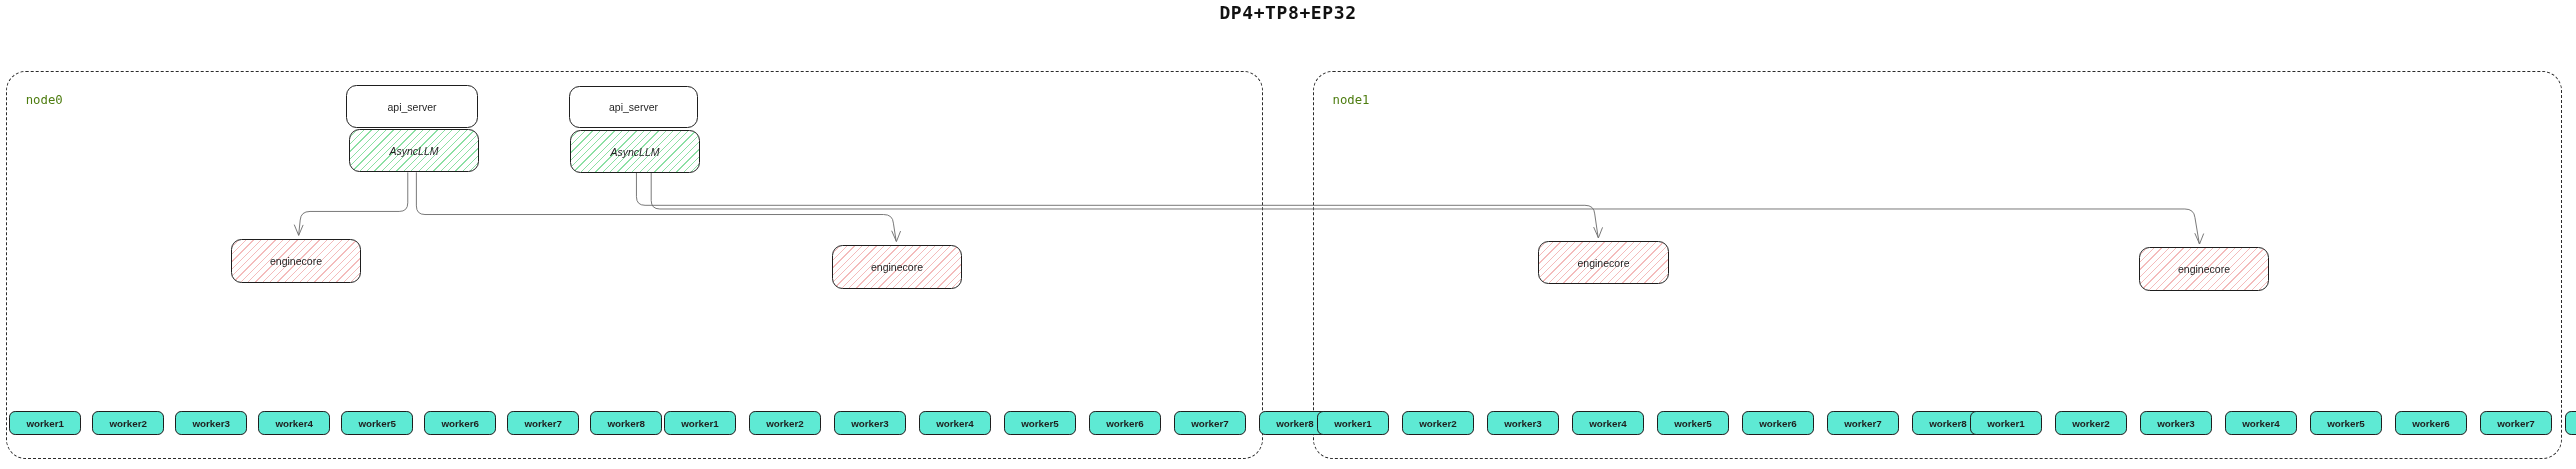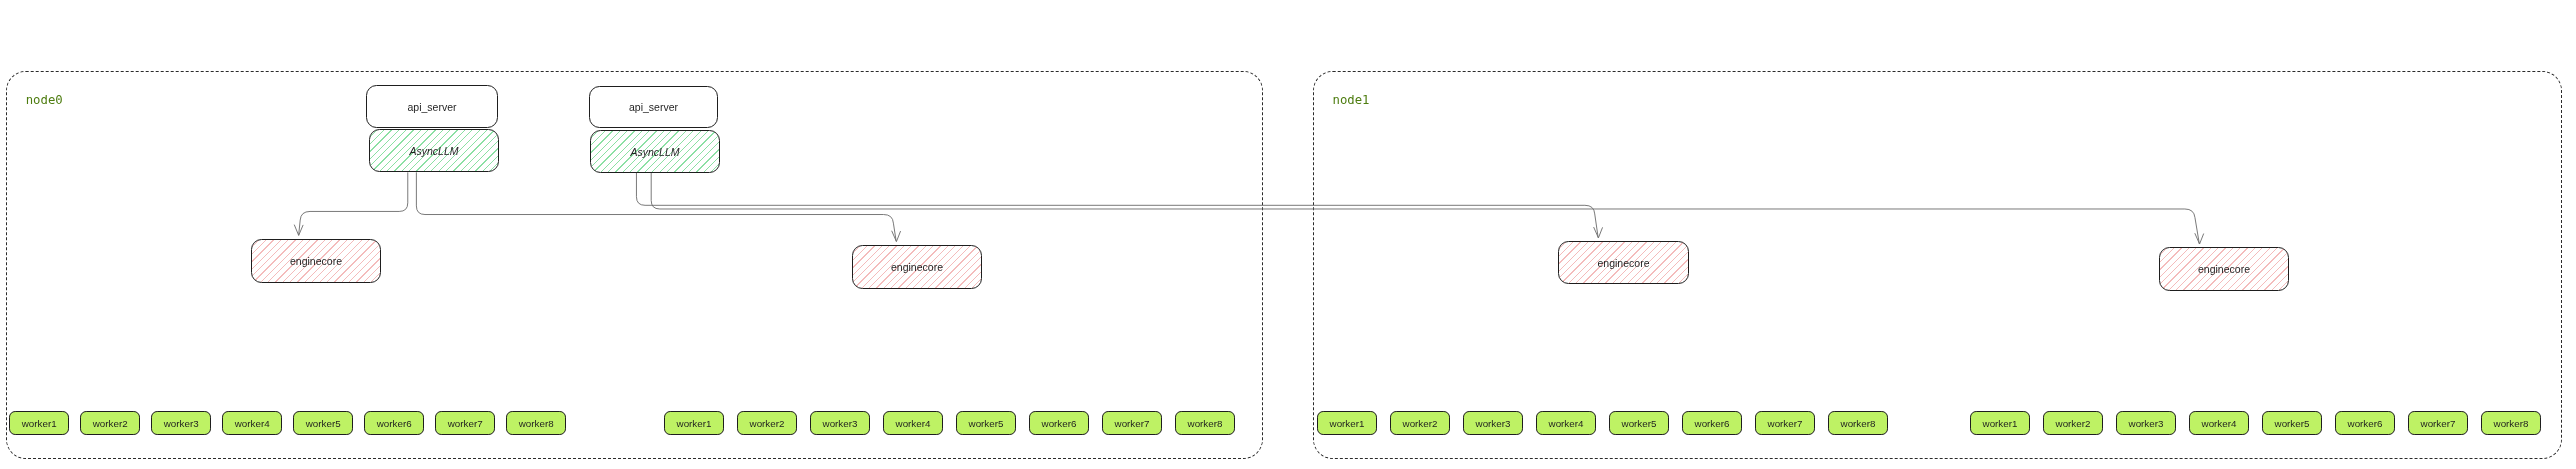--- a/index.html
+++ b/index.html
@@ -14,49 +14,50 @@
         border-radius:19.7px;box-sizing:border-box;z-index:0;}
   #node0{left:6.2px;width:1257px;}
   #node1{left:1313px;width:1249px;}
   .node-label{position:absolute;top:21px;left:18.5px;
               font-family:"DejaVu Sans Mono",monospace;font-size:12.3px;color:#4d7c0f;}
 
   #edges{position:absolute;left:0;top:0;width:2576px;height:469px;z-index:1;}
 
   .box{position:absolute;box-sizing:border-box;border:1.5px solid #1e1e1e;background-color:#ffffff;
        display:flex;align-items:center;justify-content:center;
-       font-size:10.5px;color:#1f1f1f;border-radius:10.5px;z-index:2;margin-left:20px;}
+       font-size:10.5px;color:#1f1f1f;border-radius:10.5px;z-index:2;}
   .hatch-green{background-image:repeating-linear-gradient(135deg,
        rgba(0,0,0,0) 0px, rgba(0,0,0,0) 4.3px, #8ce0a4 4.3px, #8ce0a4 5.2px);font-style:italic;}
   .hatch-red{background-image:repeating-linear-gradient(135deg,
        rgba(0,0,0,0) 0px, rgba(0,0,0,0) 4.3px, #f4bcbc 4.3px, #f4bcbc 5.2px);}
 
   #api1 {left:346px;top:85px;width:132px;height:43px;}
   #allm1{left:349px;top:129px;width:130px;height:43px;}
   #api2 {left:569px;top:86px;width:129px;height:42px;}
   #allm2{left:570px;top:130px;width:130px;height:43px;}
   #ec1  {left:231px;top:239px;width:130px;height:44px;}
   #ec2  {left:832px;top:245px;width:130px;height:44px;}
   #ec3  {left:1538px;top:241px;width:131px;height:43px;}
   #ec4  {left:2139px;top:247px;width:130px;height:44px;}
 
   .worker-row{position:absolute;top:411px;display:flex;z-index:2;}
   #row1{left:9.2px;gap:11px;}
   #row2{left:664px;gap:13px;}
   #row3{left:1317px;gap:13px;}
   #row4{left:1970px;gap:13px;}
-  .worker{box-sizing:border-box;width:60px;height:24px;border:1.4px solid #1e1e1e;
-          border-radius:6.2px;background:#bef264;display:flex;align-items:center;
-          justify-content:center;font-size:9.8px;color:#1f1f1f;white-space:nowrap;}
+  .worker{box-sizing:border-box;width:72px;height:24px;border:1.4px solid #1e1e1e;
+          border-radius:6.2px;background:#5eead4;display:flex;align-items:center;
+          justify-content:center;font-size:9.8px;color:#1f1f1f;white-space:nowrap;font-weight:bold;}
 </style>
 </head>
 <body>
 
 <div id="canvas">
 
+  <div id="title">DP4+TP8+EP32</div>
 
   <svg id="edges" viewBox="0 0 4188 763">
     <g stroke="#6e6e6e" stroke-width="1.5" fill="none" stroke-linecap="round">
       <path d="M 662 281 L 662 330 Q 662 344 648 344 L 503 344 Q 488 344 487 358 L 484.5 382"></path>
       <path d="M 477.5 366 L 484.5 383 L 491.5 366.5"></path>
       <path d="M 676 281 L 676 335 Q 676 349 690 349 L 1436 349 Q 1451 349 1452 363 L 1456.5 392"></path>
       <path d="M 1449.5 376 L 1457 393 L 1463.5 376.5"></path>
       <path d="M 1034 281 L 1034 320 Q 1034 334 1048 334 L 2577 334 Q 2592 334 2593 348 L 2598.5 386"></path>
       <path d="M 2591.5 370 L 2599 387 L 2605.5 370.5"></path>
       <path d="M 1058 281 L 1058 326 Q 1058 340 1072 340 L 3553 340 Q 3568 340 3569.5 354 L 3576.5 396"></path>

